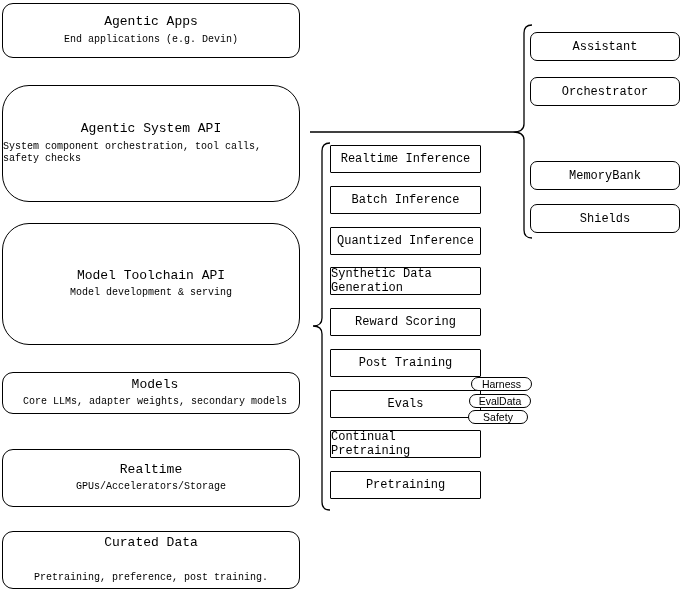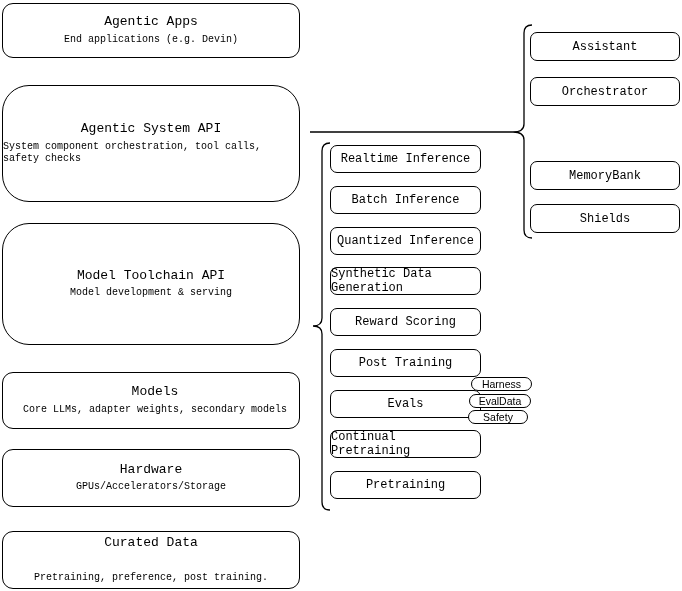--- a/index.html
+++ b/index.html
@@ -26,21 +26,21 @@
   }
   .box .title { font-size: 13px; line-height: 1.15; }
   .box .sub   { font-size: 10px; line-height: 1.2; margin-top: 4px; }
   
   .lbox { left: 2px; width: 298px; }
   .r-sm { border-radius: 11px; }
   .r-lg { border-radius: 27px; }
   
   .sbox {
     left: 330px; width: 151px; height: 28px;
-    border-radius: 7px;
+    border-radius: 1px;
     font-size: 12px;
   }
   
   .rbox {
     left: 530px; width: 150px; height: 29px;
     border-radius: 7px;
     font-size: 12px;
   }
   .sbox, .rbox { display: flex; align-items: center; justify-content: center; }
   
@@ -75,27 +75,27 @@
   <div class="box lbox r-lg" style="top:85px; height:117px;">
     <div class="title">Agentic System API</div>
     <div class="sub">System component orchestration, tool calls, safety checks</div>
   </div>
 
   <div class="box lbox r-lg" style="top:223px; height:122px;">
     <div class="title">Model Toolchain API</div>
     <div class="sub">Model development &amp; serving</div>
   </div>
 
-  <div class="box lbox r-sm" style="top:372px; height:57px;padding-left:8px;">
+  <div class="box lbox r-sm" style="top:372px; height:42px;padding-left:8px;">
     <div class="title">Models</div>
     <div class="sub">Core LLMs, adapter weights, secondary models</div>
   </div>
 
   <div class="box lbox r-sm" style="top:449px; height:58px;">
-    <div class="title">Hardware</div>
+    <div class="title">Realtime</div>
     <div class="sub">GPUs/Accelerators/Storage</div>
   </div>
 
   <div class="box lbox r-sm" style="top:531px; height:58px;gap:17px;">
     <div class="title">Curated Data</div>
     <div class="sub">Pretraining, preference, post training.</div>
   </div>
 
   <div class="box sbox" style="top:145px;">
     <span>Realtime Inference</span>

